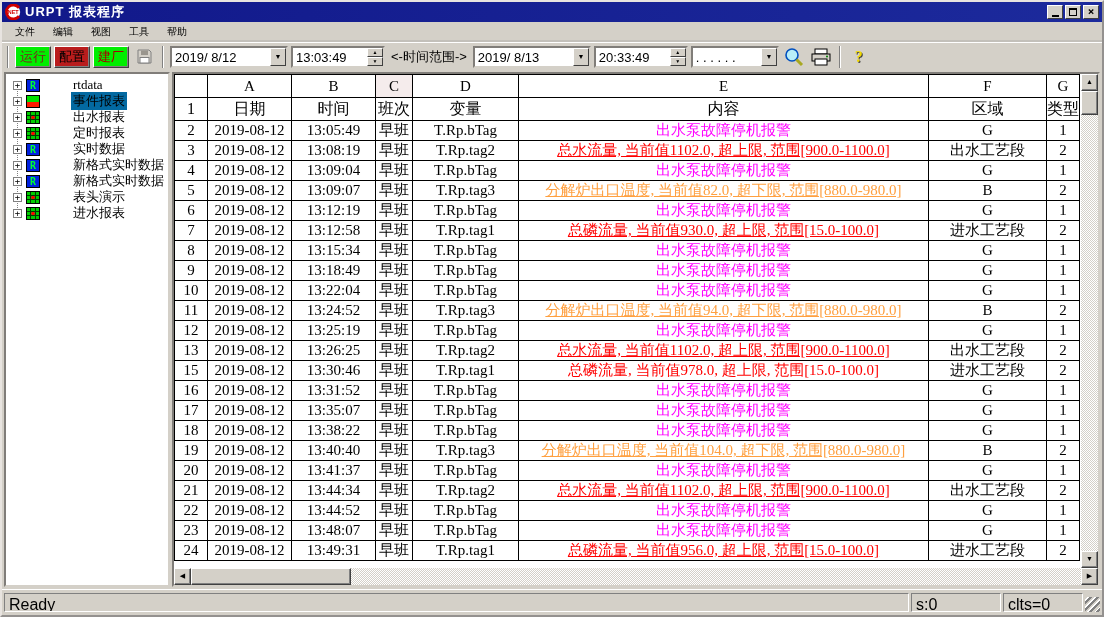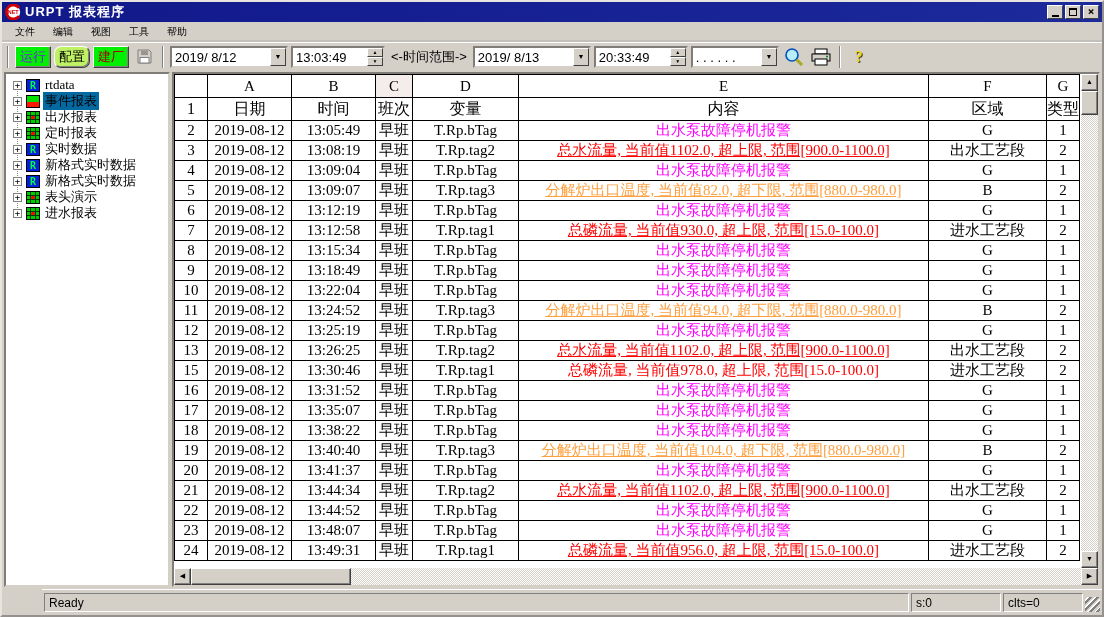--- a/index.html
+++ b/index.html
@@ -17,21 +17,21 @@
 
 
 .menubar { height:20px; display:flex; align-items:center; padding-left:4px; flex:none; font-size:10px; }
 .menu-item { padding:2px 9px; white-space:nowrap; }
 
 
 .toolbar { height:28px; display:flex; align-items:center; border-top:1px solid #fff; box-shadow:0 -2px 0 #80808033; padding:0 2px; flex:none; gap:3px; }
 .tb-sep { width:2px; height:22px; border-left:1px solid #808080; border-right:1px solid #fff; margin:0 3px; flex:none; }
 .tb-btn { height:22px; min-width:34px; padding:1px 4px; border:1px solid; border-color:#fff #404040 #404040 #fff; box-shadow:inset -1px -1px 0 #808080; font-size:13px; display:flex; align-items:center; justify-content:center; white-space:nowrap; }
 .tb-btn.green { background:#00ee00; }
-.tb-btn.gray { background:#bef264;border-radius:7px; }
+.tb-btn.gray { background:#b91c1c; }
 .tb-icon { width:24px; height:22px; display:flex; align-items:center; justify-content:center; }
 .field { background:#fff; border:2px inset #d4d0c8; height:22px; display:flex; align-items:stretch; font-size:13px; }
 .field .txt { flex:1; padding:2px 3px; white-space:nowrap; overflow:hidden; }
 .drop-btn { width:16px; background:#d4d0c8; border:1px solid; border-color:#fff #404040 #404040 #fff; display:flex; align-items:center; justify-content:center; font-size:7px; flex:none; }
 .spin { width:16px; display:flex; flex-direction:column; flex:none; }
 .spin div { flex:1; background:#d4d0c8; border:1px solid; border-color:#fff #404040 #404040 #fff; font-size:5px; line-height:6px; text-align:center; }
 .range-label { font-size:13px; white-space:nowrap; margin:0 3px; }
 .help-q { color:#f0d800; font:bold 16px "Liberation Serif",serif; text-shadow:1px 1px 0 #404040; }
 
 
@@ -41,21 +41,21 @@
 .tree-item { height:16px; display:flex; align-items:center; position:relative; }
 .plusbox { width:9px; height:9px; margin-left:7px; margin-right:4px; border:1px solid #808080; background:#fff; font:9px/7px "DejaVu Sans Mono",monospace; text-align:center; flex:none; z-index:1; }
 .ticon { width:14px; height:13px; flex:none; margin-right:3px; position:relative; border:1px solid #000; }
 .realtime-data-icon { background:#0020e0; }
 .realtime-data-icon::after { content:"R"; position:absolute; inset:0; color:#00ff30; font:bold 10px/11px "DejaVu Sans Mono",monospace; text-align:center; }
 .event-report-icon { background:linear-gradient(#00e000 0 52%, #ff1800 52% 100%); }
 .grid-report-icon { background-color:#00cc00;
   background-image:radial-gradient(circle 2px at 50% 50%, #f00 0 1.5px, transparent 2px),
   linear-gradient(to right, transparent 3px, #003800 3px 4px, transparent 4px 8px, #003800 8px 9px, transparent 9px),
   linear-gradient(to bottom, transparent 3px, #003800 3px 4px, transparent 4px 7px, #003800 7px 8px, transparent 8px); }
-.tlabel { font:13px "Liberation Serif","DejaVu Serif",serif; padding:0 2px; white-space:nowrap; }
+.tlabel { font:13px "Liberation Serif","DejaVu Serif",serif; padding:0 2px; white-space:nowrap;margin-left:28px; }
 .tlabel.selected { background:#0369a1; }
 
 .grid-area { flex:1; border:2px inset #d4d0c8; background:#d4d0c8; display:grid; grid-template-columns:1fr 17px; grid-template-rows:1fr 17px; min-width:0; }
 .grid-viewport { background:#fff; overflow:hidden; }
 table.grid { border-collapse:collapse; table-layout:fixed; width:905px; font-family:"Liberation Serif","DejaVu Serif",serif; }
 table.grid td { border:1px solid #000; text-align:center; white-space:nowrap; overflow:hidden; padding:0; font-size:15px; color:#000; background:#fff; }
 tr.letters td { height:23px; font-size:15px; }
 tr.letters td.hl { background:#f5ecec; }
 tr.hdr td { height:23px; font-size:16px; }
 tr.datarow td { height:20px; }
@@ -65,21 +65,21 @@
 
 .vscroll { display:flex; flex-direction:column; width:17px; }
 .hscroll { grid-column:1 / span 2; display:flex; height:17px; }
 .sb-btn { width:17px; height:17px; flex:none; background:#d4d0c8; border:1px solid; border-color:#fff #404040 #404040 #fff; box-shadow:inset -1px -1px 0 #808080; font-size:7px; line-height:14px; text-align:center; color:#000; }
 .sb-thumb { background:#d4d0c8; border:1px solid; border-color:#fff #404040 #404040 #fff; box-shadow:inset -1px -1px 0 #808080; flex:none; }
 .vscroll .sb-thumb { height:24px; }
 .hscroll .sb-thumb { width:160px; }
 .sb-track { flex:1; background:conic-gradient(#fff 90deg, #d4d0c8 90deg 180deg, #fff 180deg 270deg, #d4d0c8 270deg) 0 0 / 2px 2px; }
 
 
-.statusbar { height:26px; flex:none; border-top:1px solid #fff; display:flex; align-items:center; gap:2px; padding:2px 2px 3px 2px; font-size:12px;margin-left:40px; }
+.statusbar { height:26px; flex:none; border-top:1px solid #fff; display:flex; align-items:center; gap:2px; padding:2px 2px 3px 2px; font-size:16px; }
 .sb-panel { height:19px; border:1px solid; border-color:#808080 #fff #fff #808080; padding:2px 4px; white-space:nowrap; overflow:hidden; }
 .sb-ready { flex:1; }
 .sb-conn { width:318px; } .sb-s { width:90px; } .sb-clts { width:80px; }
 .grip { width:15px; height:15px; align-self:flex-end;
   background:repeating-linear-gradient(135deg, transparent 0 2px, #fff 2px 3px, #808080 3px 5px); }
 </style>
 </head>
 <body>
 
 <div class="window">
@@ -103,21 +103,21 @@
   <div class="menubar">
     <span class="menu-item">文件</span>
     <span class="menu-item">编辑</span>
     <span class="menu-item">视图</span>
     <span class="menu-item">工具</span>
     <span class="menu-item">帮助</span>
   </div>
 
   <div class="toolbar">
     <span class="tb-sep"></span>
-    <span class="tb-btn green" style="color:#6d28d9">运行</span>
+    <span class="tb-btn green" style="color:#7f1d1d">运行</span>
     <span class="tb-btn gray">配置</span>
     <span class="tb-btn green" style="color:#a80000">建厂</span>
     <span class="tb-icon">
       <svg width="15" height="15" viewBox="0 0 15 15">
           <path d="M1 1h11l2 2v11H1z" fill="#d4d0c8" stroke="#808080"></path>
           <rect x="4" y="1.5" width="7" height="4.5" fill="#9a968e"></rect>
           <rect x="3" y="8.5" width="9" height="5.5" fill="#fff" stroke="#808080"></rect>
         </svg>
     </span>
     <span class="tb-sep"></span>

